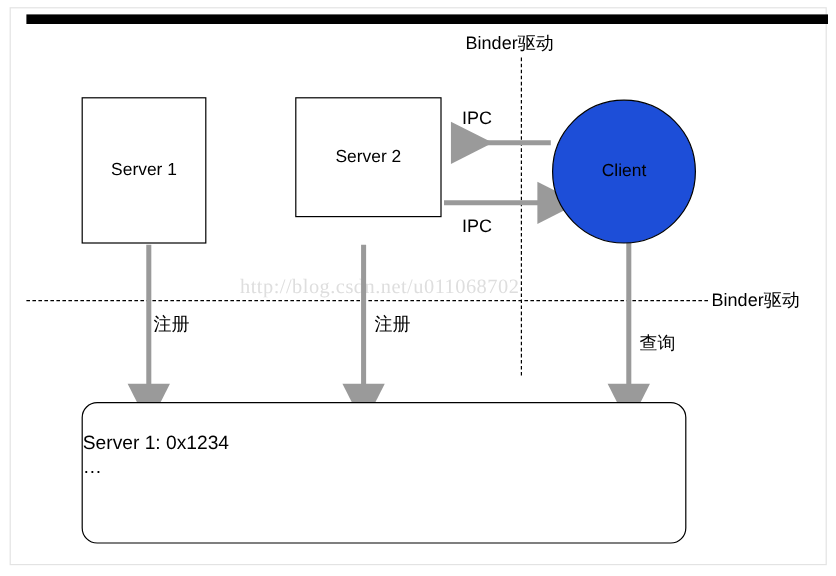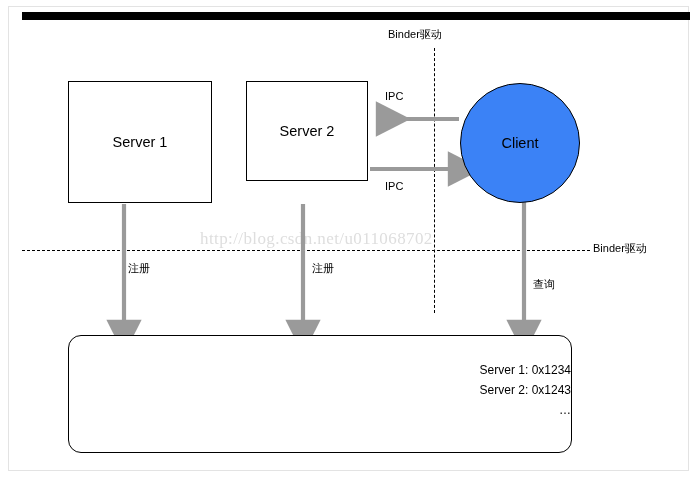--- a/index.html
+++ b/index.html
@@ -40,33 +40,33 @@
     position: absolute;
     border: 1px solid #000000;
     box-sizing: border-box;
     background: #ffffff;
     display: flex;
     align-items: center;
     justify-content: center;
     font-size: 14.5px;
     color: #000;
   }
-  #server1-box { left: 68px; top: 81px; width: 144px; height: 122px; }
+  #server1-box { left: 68px; top: 81px; width: 104px; height: 122px; }
   #server2-box { left: 246px; top: 81px; width: 122px; height: 100px; }
 
   .node-circle {
     position: absolute;
     left: 460px;
     top: 83px;
     width: 120px;
     height: 120px;
     border: 1px solid #000000;
     border-radius: 50%;
     box-sizing: border-box;
-    background: #3b82f6;
+    background: #1d4ed8;
     display: flex;
     align-items: center;
     justify-content: center;
     font-size: 14.5px;
     color: #000;
   }
 
   
   .registry-box {
     position: absolute;
@@ -77,22 +77,22 @@
     border: 1.4px solid #000000;
     border-radius: 13px;
     box-sizing: border-box;
     background: #ffffff;
   }
   .registry-text {
     position: absolute;
     left: 0;
     top: 24px;
     width: 100%;
-    text-align: right;
-    font-size: 12px;
+    text-align: left;
+    font-size: 16px;
     line-height: 20px;
     color: #000;
   }
   .registry-text div { white-space: nowrap; }
 
   
   .dash-h {
     position: absolute;
     left: 22px;
     top: 250px;
@@ -105,21 +105,21 @@
     left: 434px;
     top: 48px;
     width: 0;
     height: 265px;
     border-left: 1.6px dashed #000000;
   }
 
   
   .label {
     position: absolute;
-    font-size: 11px;
+    font-size: 15px;
     color: #000000;
     white-space: nowrap;
   }
   #binder-label-top   { left: 388px; top: 27px; }
   #binder-label-right { left: 592px; top: 241px; background: #fff; padding: 0 1px; }
   #ipc-label-top      { left: 385px; top: 90px; }
   #ipc-label-bottom   { left: 385px; top: 180px; }
   #reg1-label         { left: 128px; top: 261px; }
   #reg2-label         { left: 312px; top: 261px; }
   #query-label        { left: 533px; top: 261px; margin-top: 16px; }
@@ -200,21 +200,20 @@
   <div class="node-box" id="server2-box">
     <span>Server 2</span>
   </div>
   <div class="node-circle">
     <span>Client</span>
   </div>
 
   <div class="registry-box">
     <div class="registry-text">
       <div>Server 1: 0x1234</div>
-      <div>Server 2: 0x1243</div>
       <div>…</div>
     </div>
   </div>
 
   <div class="label" id="binder-label-top">Binder驱动</div>
   <div class="label" id="binder-label-right">Binder驱动</div>
   <div class="label" id="ipc-label-top">IPC</div>
   <div class="label" id="ipc-label-bottom">IPC</div>
   <div class="label" id="reg1-label">注册</div>
   <div class="label" id="reg2-label">注册</div>

